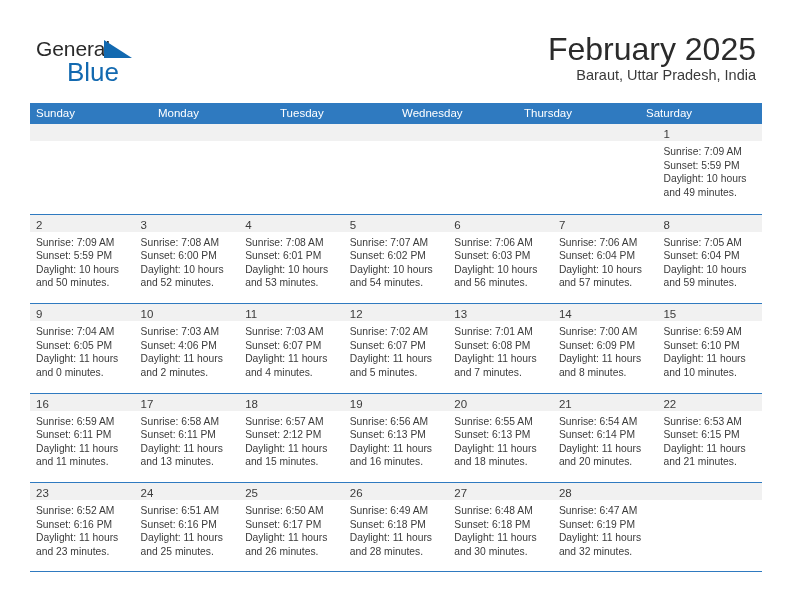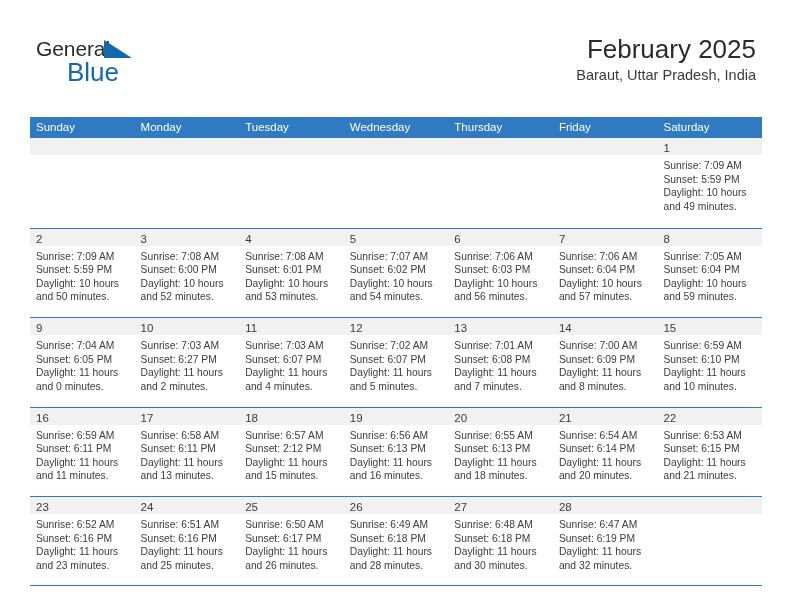--- a/index.html
+++ b/index.html
@@ -61,39 +61,39 @@
     font-family: "Liberation Sans", sans-serif;
   }
 
   .title-block {
     position: absolute;
     right: 36px;
     top: 33px;
     text-align: right;
   }
   .cal-title {
-    font-size: 26px;
+    font-size: 32px;
     color: #2b2b2b;
     line-height: 32px;
     font-weight: normal;
     white-space: nowrap;
   }
   .cal-subtitle {
     margin-top: 1px;
     font-size: 14.5px;
     color: #3a3a3a;
     line-height: 18px;
     white-space: nowrap;
   }
 
   
   .calendar {
     position: absolute;
     left: 30px;
-    top: 117px;
+    top: 103px;
     width: 732px;
   }
   .weekday-row {
     display: flex;
     width: 732px;
     height: 21px;
     background: #2f7ac0;
   }
   .weekday {
     flex: 1 1 0;
@@ -161,21 +161,20 @@
 
   </div>
 
   <div class="calendar">
     <div class="weekday-row" id="weekday-row">
         <div class="weekday">Sunday</div>
         <div class="weekday">Monday</div>
         <div class="weekday">Tuesday</div>
         <div class="weekday">Wednesday</div>
         <div class="weekday">Thursday</div>
-        <div class="weekday">Friday</div>
         <div class="weekday">Saturday</div>
       </div>
     <div id="weeks-container">
         <div class="week-row">
           <div class="day-cell empty">
             <div class="day-number-band"><span class="day-number"></span></div>
             <div class="day-lines"></div>
           </div>
           <div class="day-cell empty">
             <div class="day-number-band"><span class="day-number"></span></div>
@@ -279,21 +278,21 @@
               <div class="day-line">Sunrise: 7:04 AM</div>
               <div class="day-line">Sunset: 6:05 PM</div>
               <div class="day-line">Daylight: 11 hours</div>
               <div class="day-line">and 0 minutes.</div>
             </div>
           </div>
           <div class="day-cell">
             <div class="day-number-band"><span class="day-number">10</span></div>
             <div class="day-lines">
               <div class="day-line">Sunrise: 7:03 AM</div>
-              <div class="day-line">Sunset: 6:27 PM</div>
+              <div class="day-line">Sunset: 4:06 PM</div>
               <div class="day-line">Daylight: 11 hours</div>
               <div class="day-line">and 2 minutes.</div>
             </div>
           </div>
           <div class="day-cell">
             <div class="day-number-band"><span class="day-number">11</span></div>
             <div class="day-lines">
               <div class="day-line">Sunrise: 7:03 AM</div>
               <div class="day-line">Sunset: 6:07 PM</div>
               <div class="day-line">Daylight: 11 hours</div>

